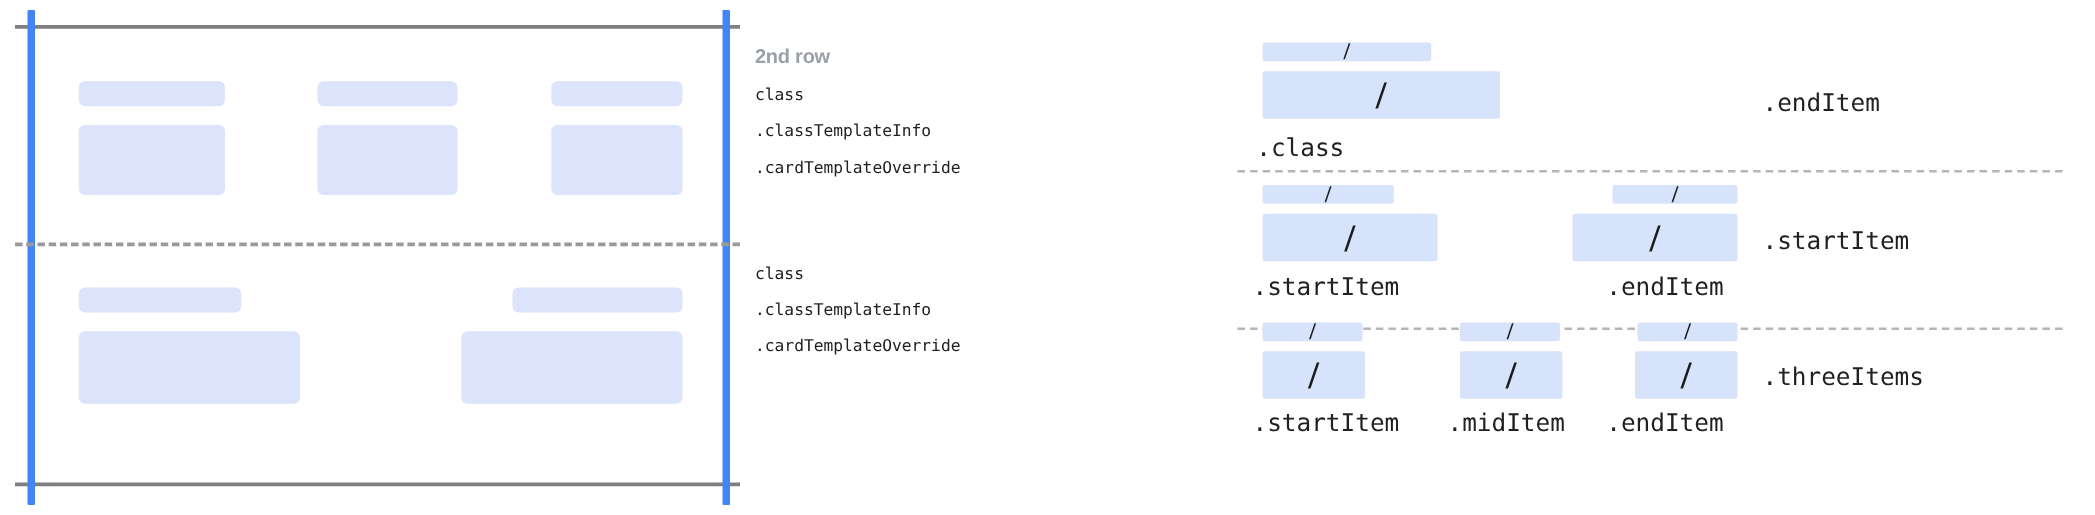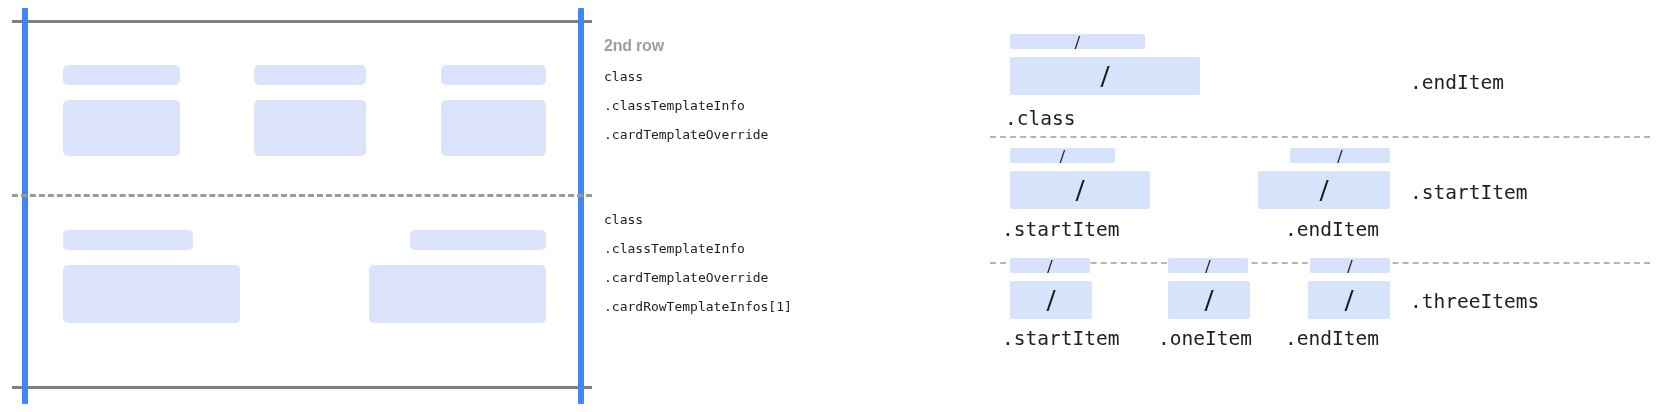--- a/index.html
+++ b/index.html
@@ -166,21 +166,20 @@
     <div class="tb-title">2nd row</div>
     <div class="tb-code">class</div>
     <div class="tb-code">.classTemplateInfo</div>
     <div class="tb-code">.cardTemplateOverride</div>
   </div>
 
   <div class="textblock" style="left:604px; top:205px;">
     <div class="tb-code">class</div>
     <div class="tb-code">.classTemplateInfo</div>
     <div class="tb-code">.cardTemplateOverride</div>
-    <div class="tb-code">.cardRowTemplateInfos[1]</div>
   </div>
 
   <div id="right-diagram">
 
     <div>
       <div class="chip small" style="left:30px; top:34px; width:135px; height:15px;">
         <span class="slash">/</span>
       </div>
       <div class="chip big" style="left:30px; top:57px; width:190px; height:38px;">
         <span class="slash">/</span>
@@ -221,21 +220,21 @@
         <span class="slash">/</span>
       </div>
       <div class="mono-label" style="left:22px; top:327px;">.startItem</div>
 
       <div class="chip small" style="left:188px; top:258px; width:80px; height:15px;">
         <span class="slash">/</span>
       </div>
       <div class="chip big" style="left:188px; top:281px; width:82px; height:38px;">
         <span class="slash">/</span>
       </div>
-      <div class="mono-label" style="left:178px; top:327px;">.oneItem</div>
+      <div class="mono-label" style="left:178px; top:327px;">.midItem</div>
 
       <div class="chip small" style="left:330px; top:258px; width:80px; height:15px;">
         <span class="slash">/</span>
       </div>
       <div class="chip big" style="left:328px; top:281px; width:82px; height:38px;">
         <span class="slash">/</span>
       </div>
       <div class="mono-label" style="left:305px; top:327px;">.endItem</div>
 
       <div class="group-label" style="left:430px; top:290px;">.threeItems</div>

